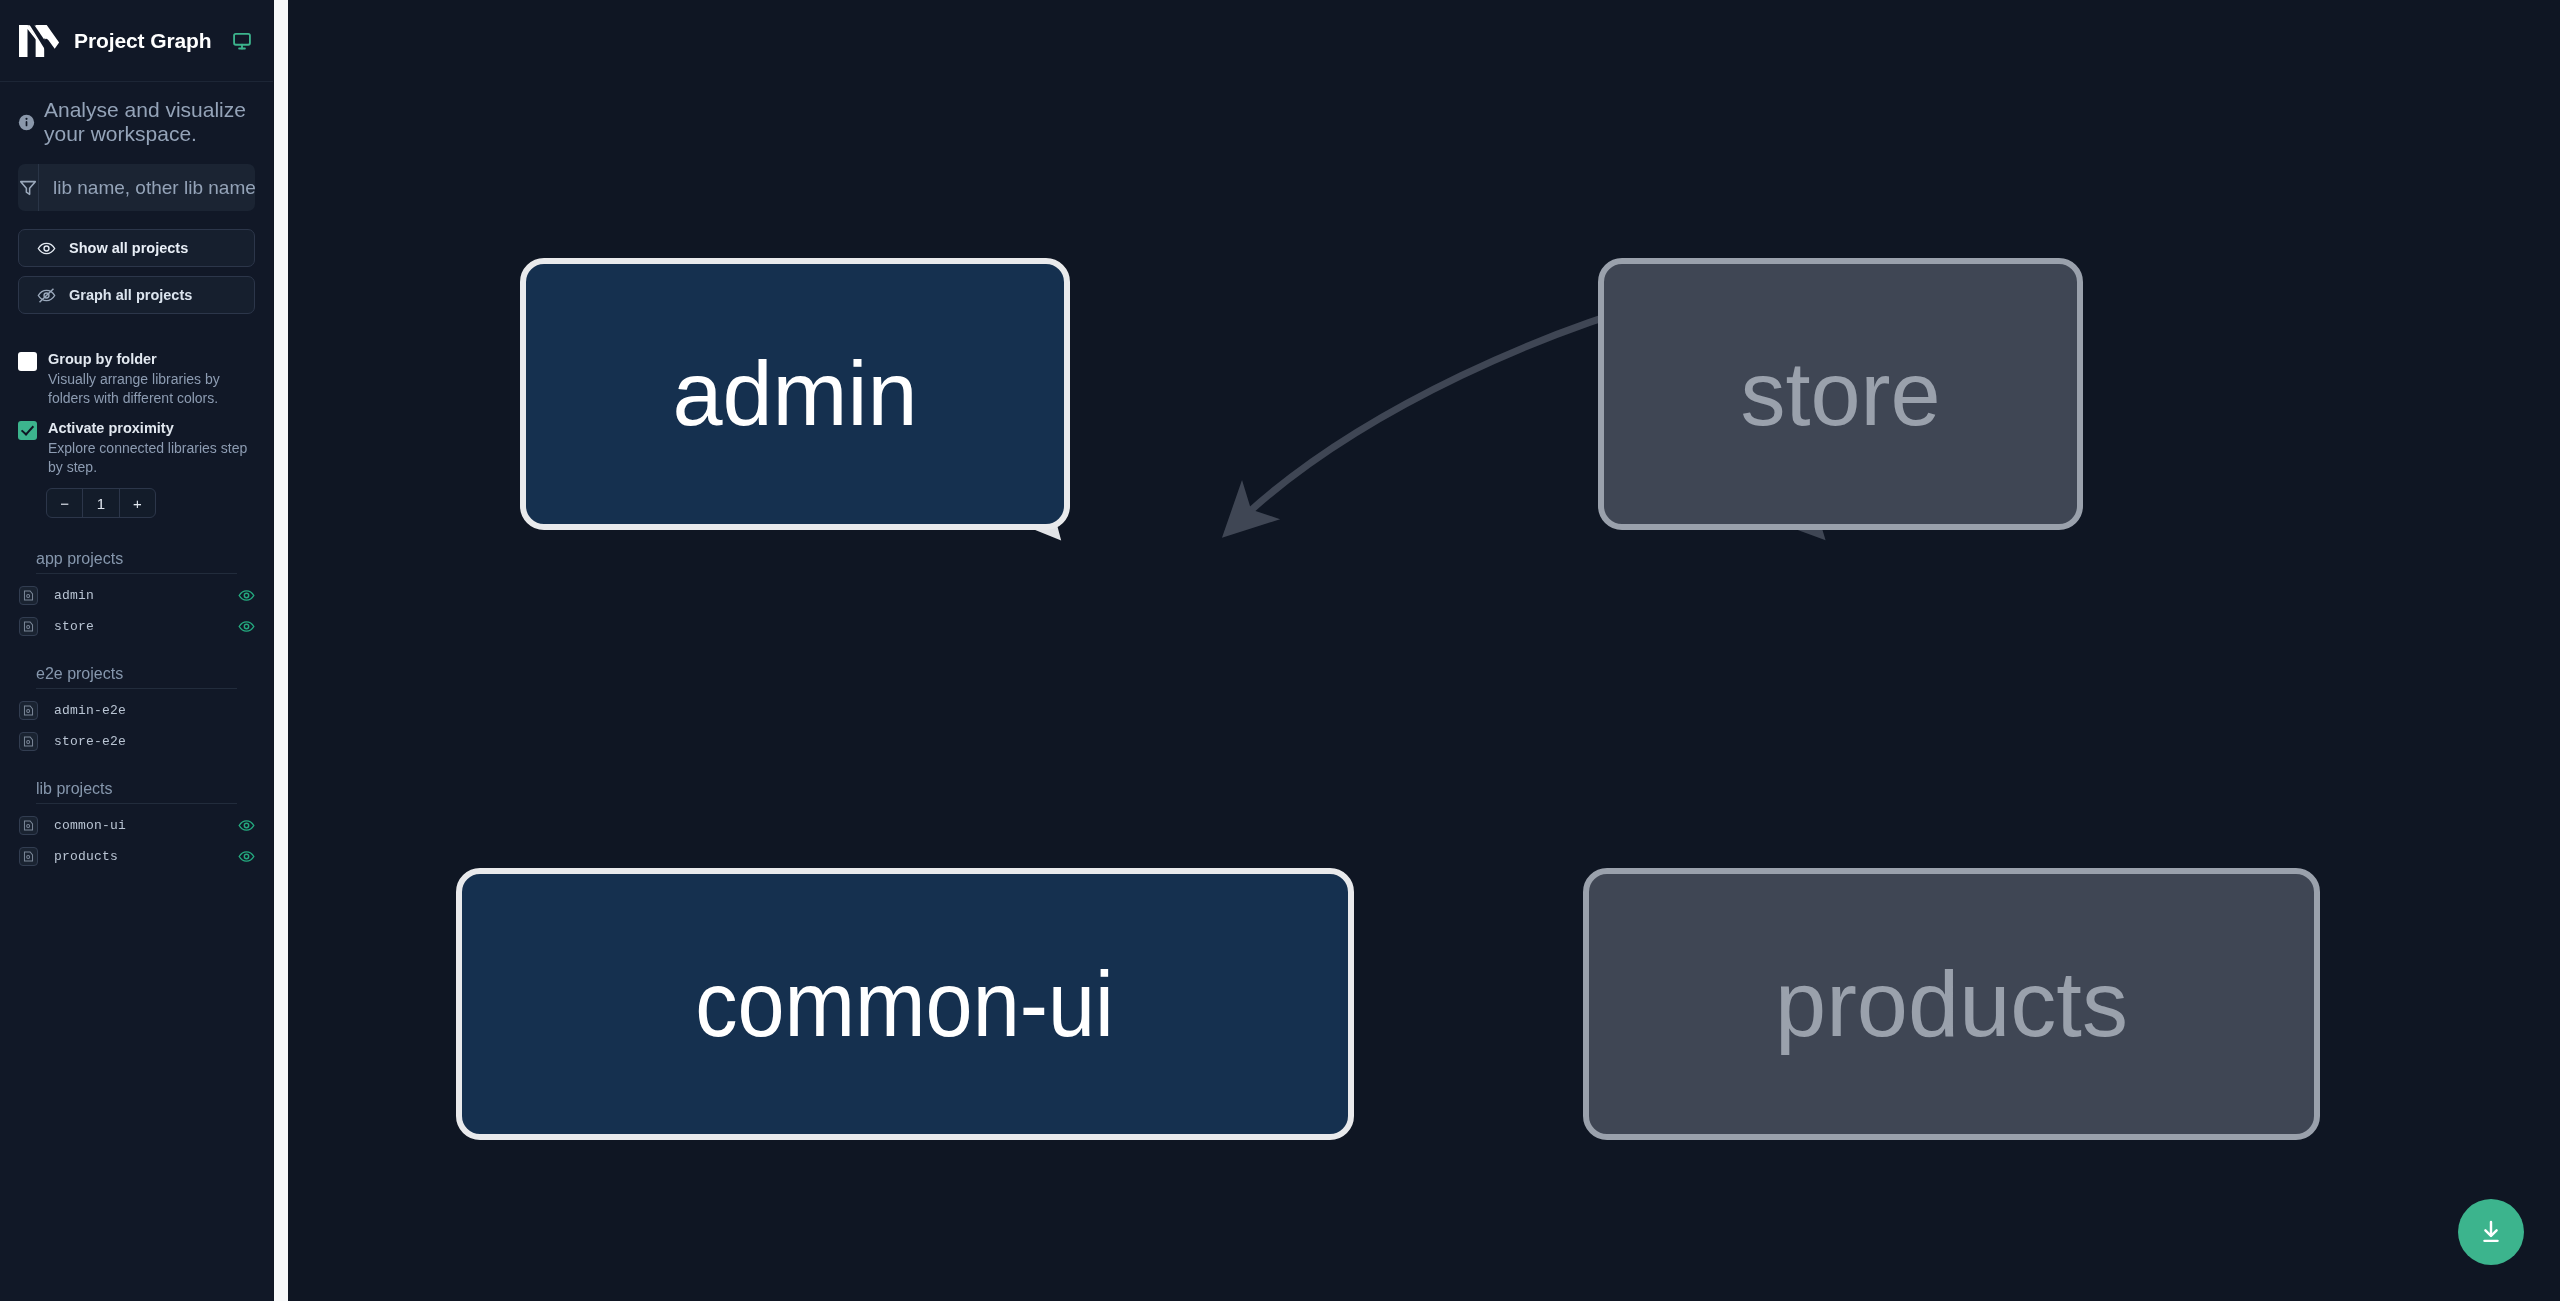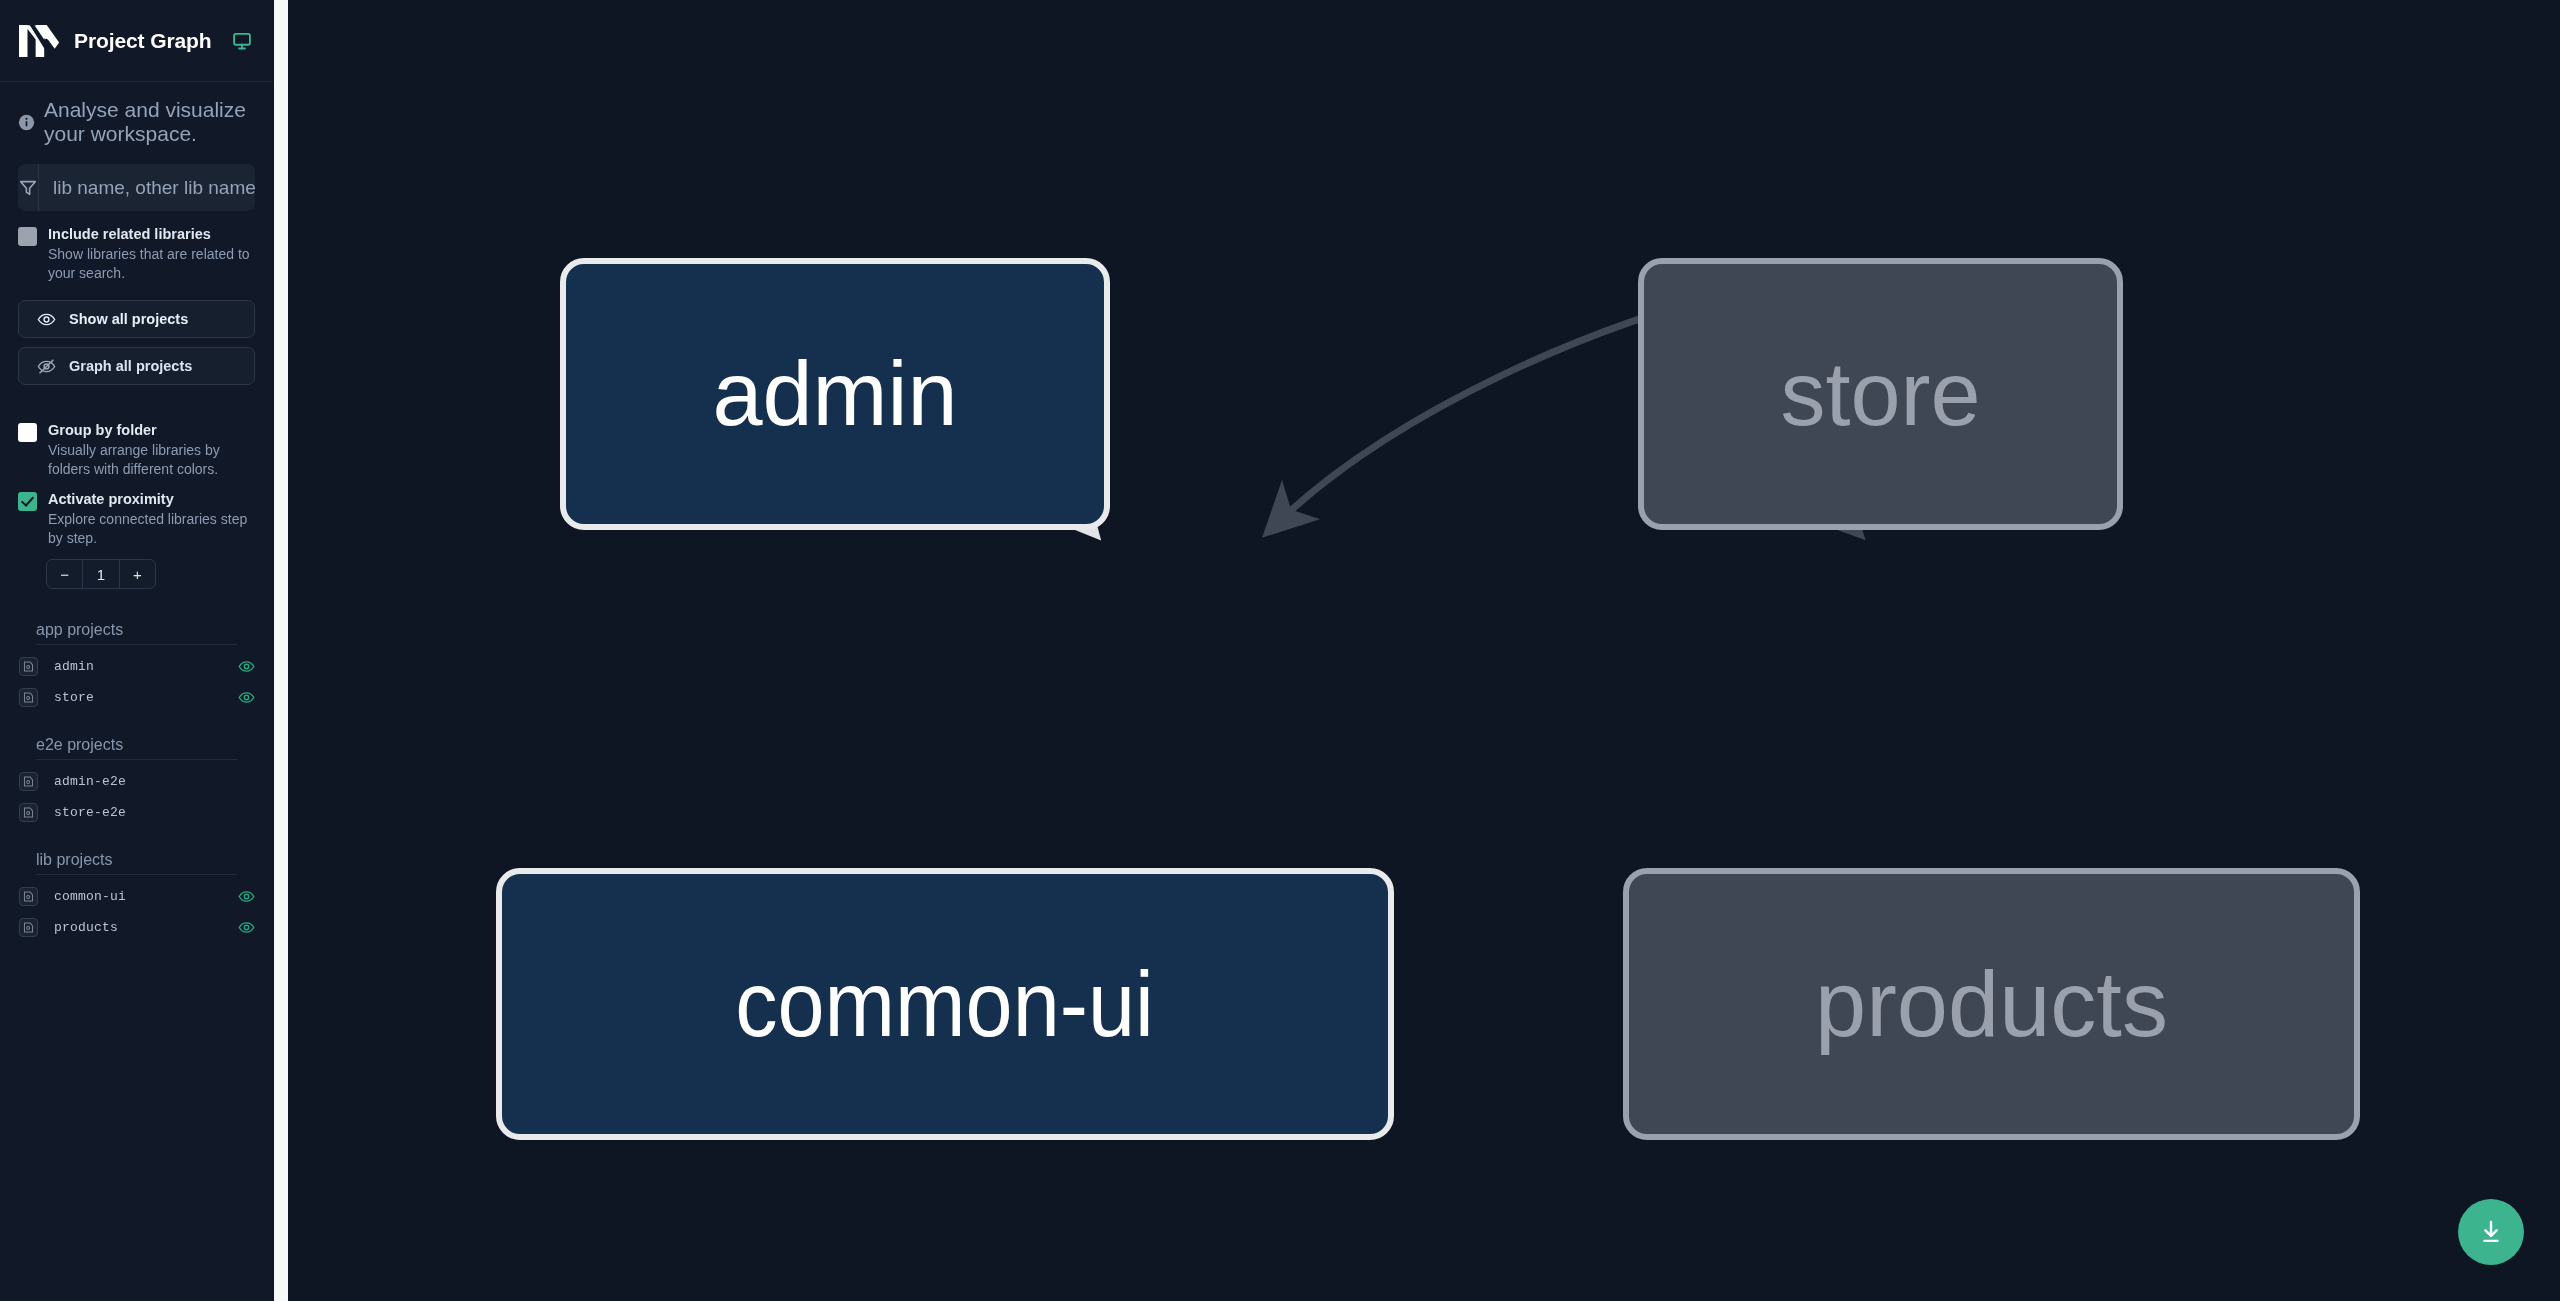--- a/index.html
+++ b/index.html
@@ -2,21 +2,21 @@
 <html><head>
 <meta charset="utf-8">
 <style>
   * { box-sizing: border-box; margin: 0; padding: 0; }
   html, body {
     width: 2560px; height: 1301px;
     background: #0f1623;
     font-family: "Liberation Sans", sans-serif;
     overflow: hidden;
   }
-  .app { position: relative; width: 2560px; height: 1301px; display: flex; gap: 40px; }
+  .app { position: relative; width: 2560px; height: 1301px; display: flex; }
 
   
   .sidebar {
     position: relative;
     width: 273px; height: 1301px;
     background: #111827;
     flex: 0 0 273px;
     overflow: hidden;
   }
   .sb-header {
@@ -245,27 +245,20 @@
 
     <div class="search-wrap">
       <span class="search-ico-box">
         <svg class="funnel-icon" viewBox="0 0 22 22" fill="none" stroke="#9aa8bb" stroke-width="1.7" stroke-linejoin="round" xmlns="http://www.w3.org/2000/svg">
           <path d="M3 4h16l-6.2 7.4V18l-3.6-2.4v-4.2z"></path>
         </svg>
       </span>
       <input class="search-input" type="text" placeholder="lib name, other lib name" style="">
     </div>
 
-    <div class="check-row">
-      <span class="cbox gray"></span>
-      <span class="check-text">
-        <span class="check-label" style="display:block">Include related libraries</span>
-        <span class="check-desc" style="display:block">Show libraries that are related to your search.</span>
-      </span>
-    </div>
 
     <div style="height:18px"></div>
 
     <div class="btn">
       <span>
         <svg class="eye-icon" viewBox="0 0 24 24" fill="none" stroke="#e2e8f0" stroke-width="1.8" xmlns="http://www.w3.org/2000/svg">
           <path d="M1.7 12S5.5 5.5 12 5.5 22.3 12 22.3 12 18.5 18.5 12 18.5 1.7 12 1.7 12z"></path>
           <circle cx="12" cy="12" r="3.1"></circle>
         </svg>
       </span>

